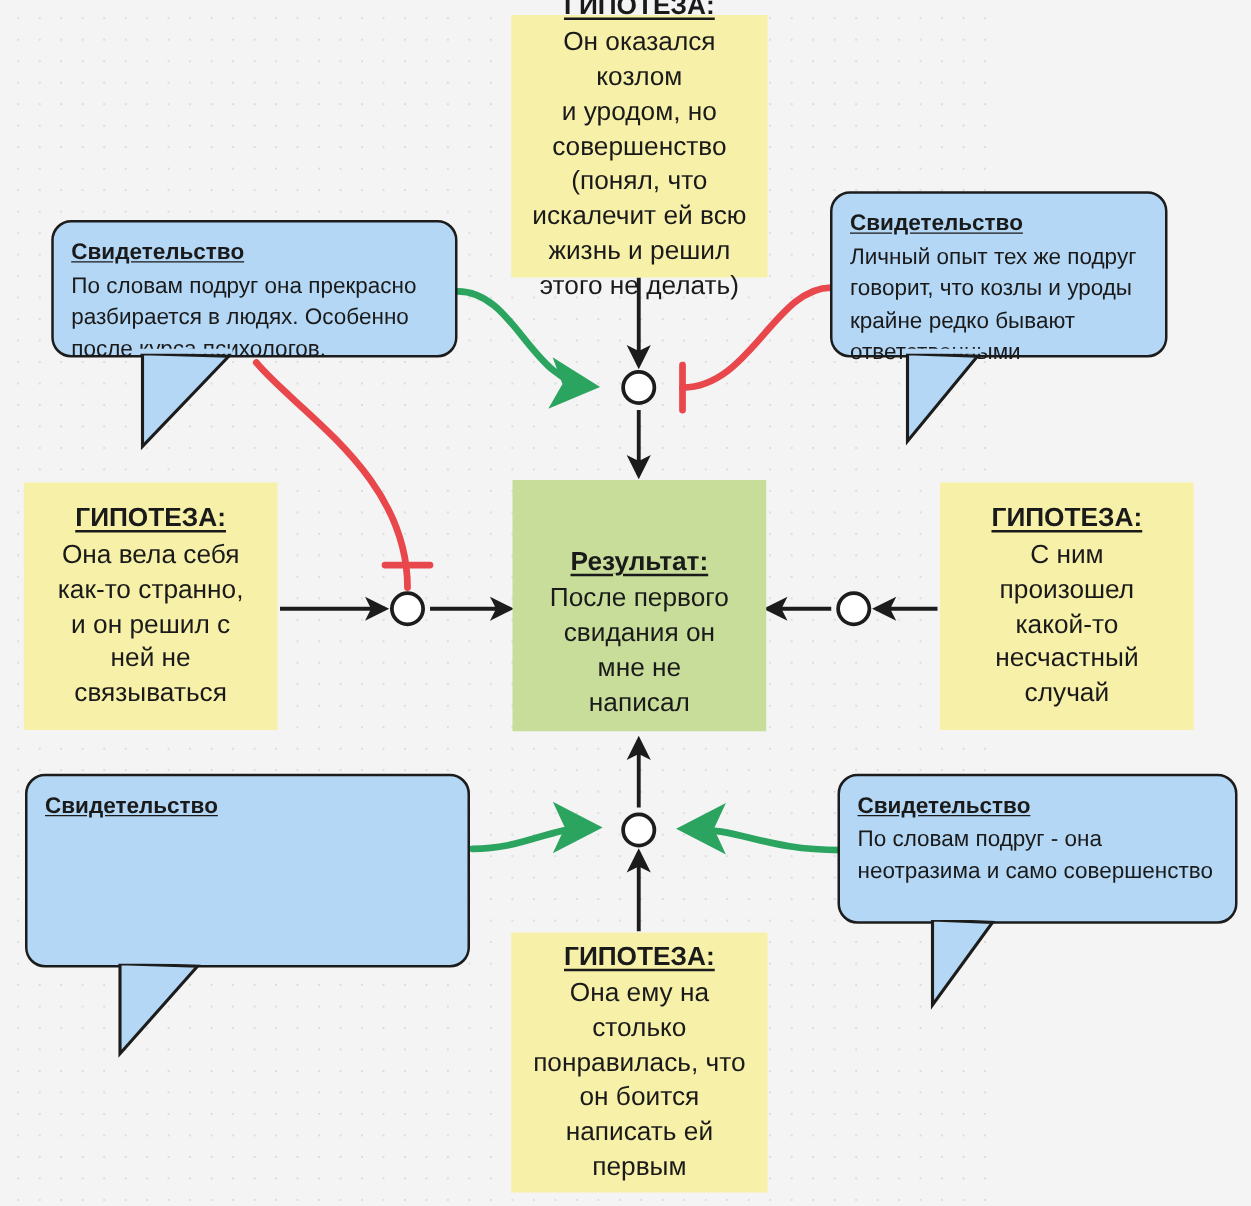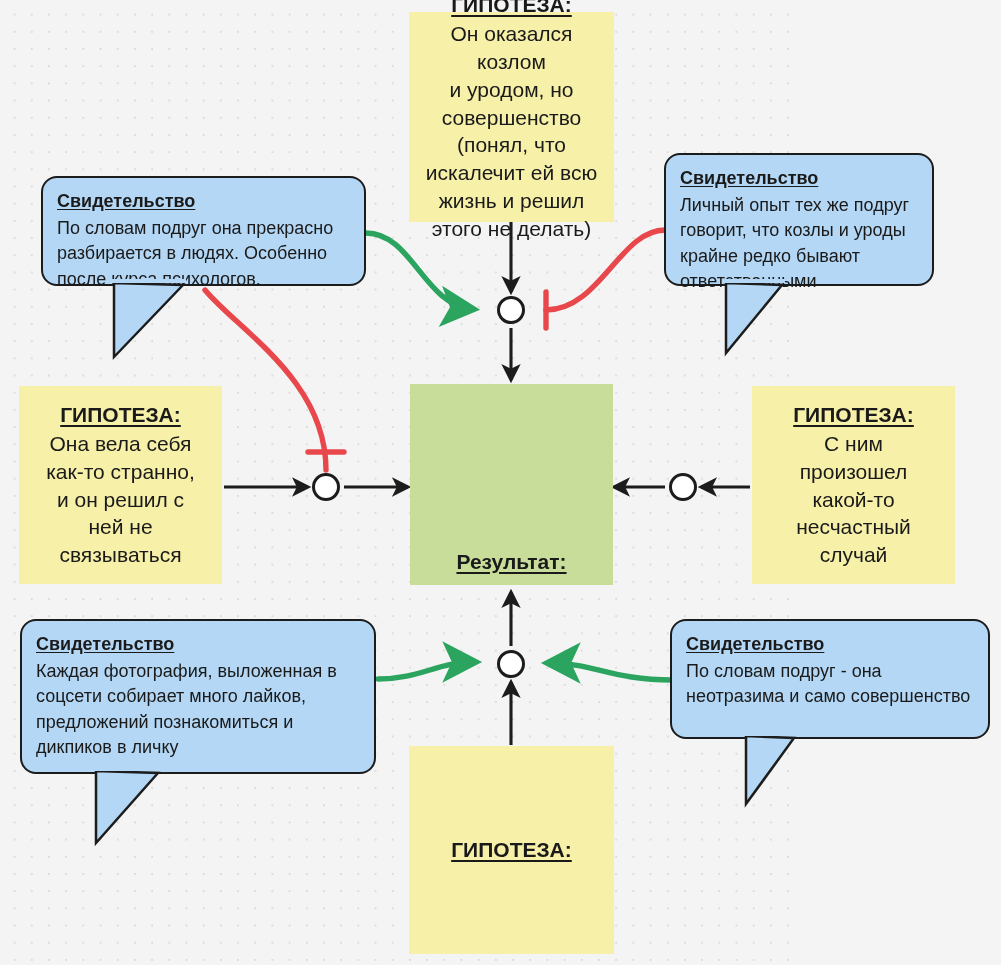--- a/index.html
+++ b/index.html
@@ -149,33 +149,43 @@
     <div class="ttl">ГИПОТЕЗА:</div>
     <div class="bdy">Она вела себя
 как-то странно,
 и он решил с
 ней не
 связываться</div>
   </div>
 
   <div class="node sticky result" style="left:410px; top:384px; width:203px; height:201px;justify-content:flex-end;">
     <div class="ttl">Результат:</div>
+    <div class="bdy">После первого
+свидания он
+мне не
+написал</div>
   </div>
 
   <div class="node sticky hypothesis" style="left:752px; top:386px; width:203px; height:198px;">
     <div class="ttl">ГИПОТЕЗА:</div>
     <div class="bdy">С ним
 произошел
 какой-то
 несчастный
 случай</div>
   </div>
 
   <div class="node sticky hypothesis" style="left:409px; top:746px; width:205px; height:208px;">
     <div class="ttl">ГИПОТЕЗА:</div>
+    <div class="bdy">Она ему на
+столько
+понравилась, что
+он боится
+написать ей
+первым</div>
   </div>
 
   <div class="node" style="left:41px; top:176px; width:325px; height:110px;">
     <div class="bubble" style="width:100%; height:100%; box-sizing:border-box;">
       <span class="ttl">Свидетельство</span>
       <span class="bdy">По словам подруг она прекрасно
 разбирается в людях. Особенно
 после курса психологов.</span>
     </div>
     <div class="tail" style="left:73px; top:107px;">
@@ -198,24 +208,20 @@
       <svg width="100" height="85" viewBox="0 0 100 85">
         <path d="M0,0 L0,70 L56,2 Z" fill="#b3d7f5" stroke="#1c1c1c" stroke-width="2.5" stroke-linejoin="miter"></path>
         <path d="M-2,-2 L59,-2" stroke="#b3d7f5" stroke-width="4"></path>
       </svg>
     </div>
   </div>
 
   <div class="node" style="left:20px; top:619px; width:356px; height:155px;">
     <div class="bubble" style="width:100%; height:100%; box-sizing:border-box;">
       <span class="ttl">Свидетельство</span>
-      <span class="bdy">Каждая фотография, выложенная в
-соцсети собирает много лайков,
-предложений познакомиться и
-дикпиков в личку</span>
     </div>
     <div class="tail" style="left:76px; top:152px;">
       <svg width="110" height="85" viewBox="0 0 110 85">
         <path d="M0,0 L0,72 L62,2 Z" fill="#b3d7f5" stroke="#1c1c1c" stroke-width="2.5" stroke-linejoin="miter"></path>
         <path d="M-2,-2 L65,-2" stroke="#b3d7f5" stroke-width="4"></path>
       </svg>
     </div>
   </div>
 
   <div class="node" style="left:670px; top:619px; width:320px; height:120px;">

